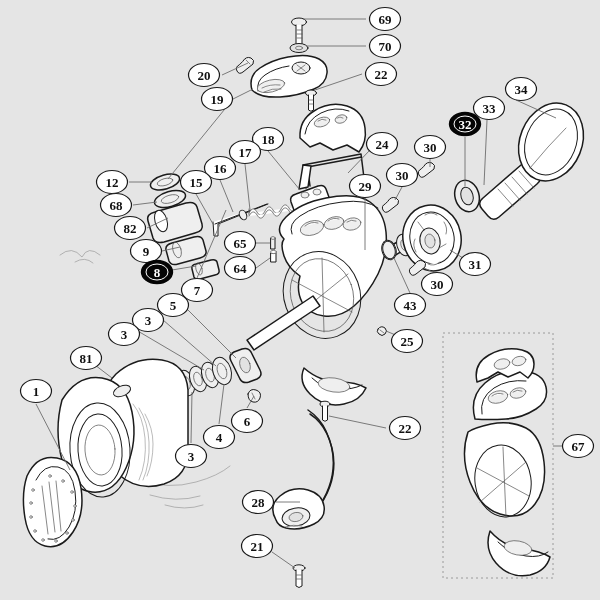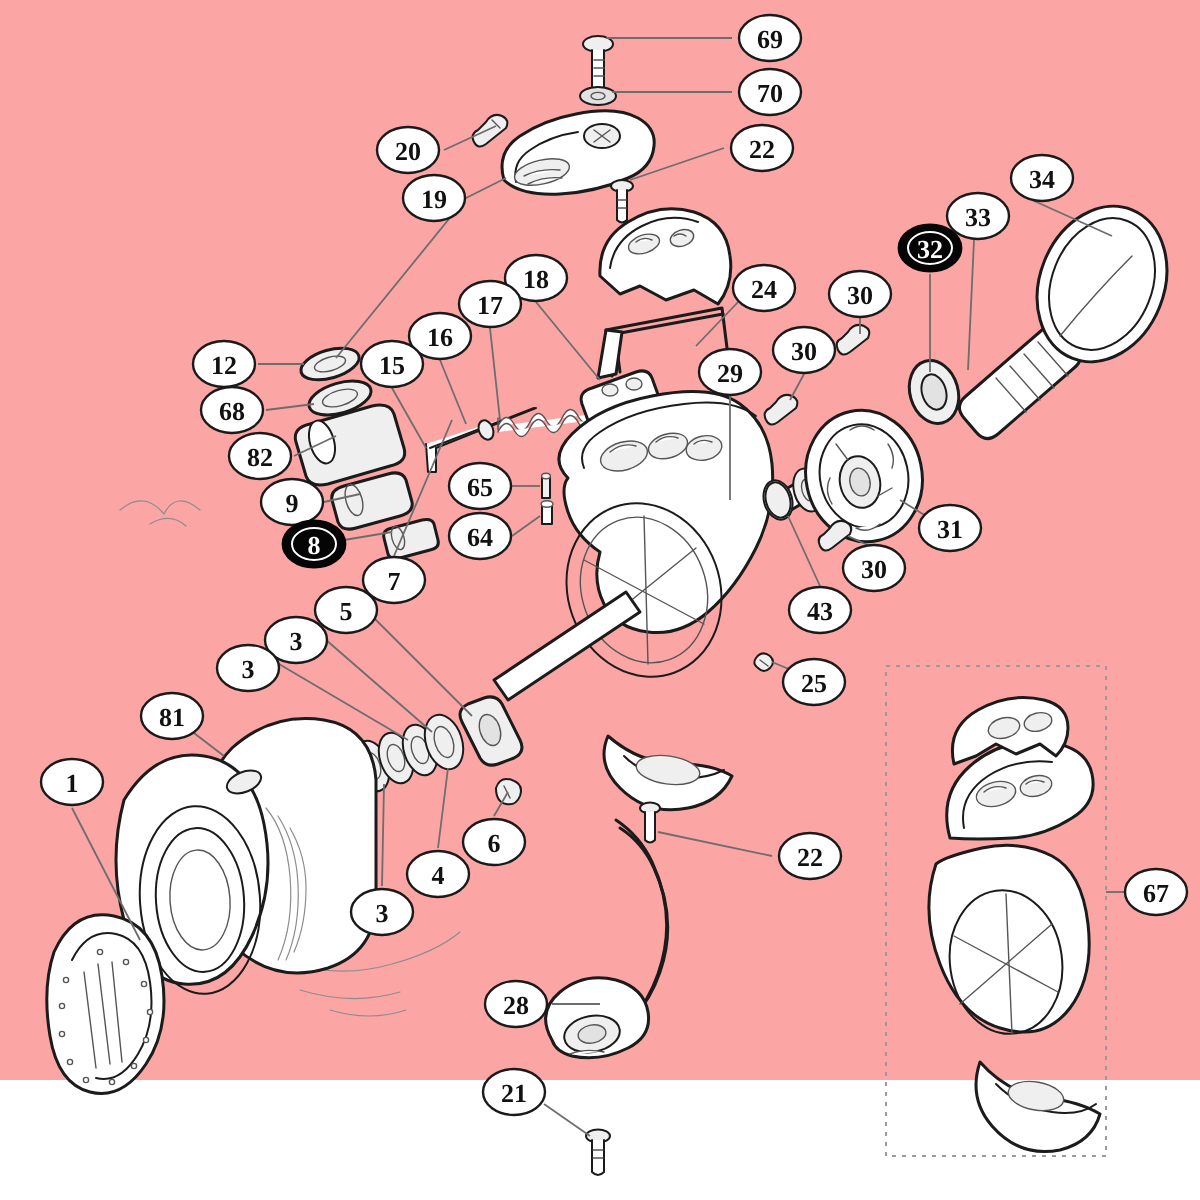--- a/index.html
+++ b/index.html
@@ -1,18 +1,18 @@
 <!DOCTYPE html>
 <html><head>
 <meta charset="utf-8">
 <style>
   html,body{margin:0;padding:0;background:#ffffff;}
   body{width:600px;height:600px;overflow:hidden;
        font-family:"Liberation Serif",serif;}
-  #diagram{position:relative;width:600px;height:540px;background:#fca5a5;}
+  #diagram{position:relative;width:600px;height:600px;background:#e5e5e5;}
   svg.layer{position:absolute;left:0;top:0;width:600px;height:600px;}
   .cal-text{font-family:"Liberation Serif",serif;font-weight:bold;font-size:13px;
             text-anchor:middle;dominant-baseline:central;fill:#111111;}
   .cal-text.hi{fill:#ffffff;}
   .cal-ell{fill:#ffffff;stroke:#1a1a1a;stroke-width:1.2;}
   .cal-ell.hi{fill:#050505;stroke:#050505;stroke-width:1.4;}
   .leader{stroke:#6d6d6d;stroke-width:0.9;fill:none;}
   .part{fill:#ffffff;stroke:#1b1b1b;stroke-width:1.5;stroke-linejoin:round;
         stroke-linecap:round;}
   .part.thin{stroke-width:1;}

